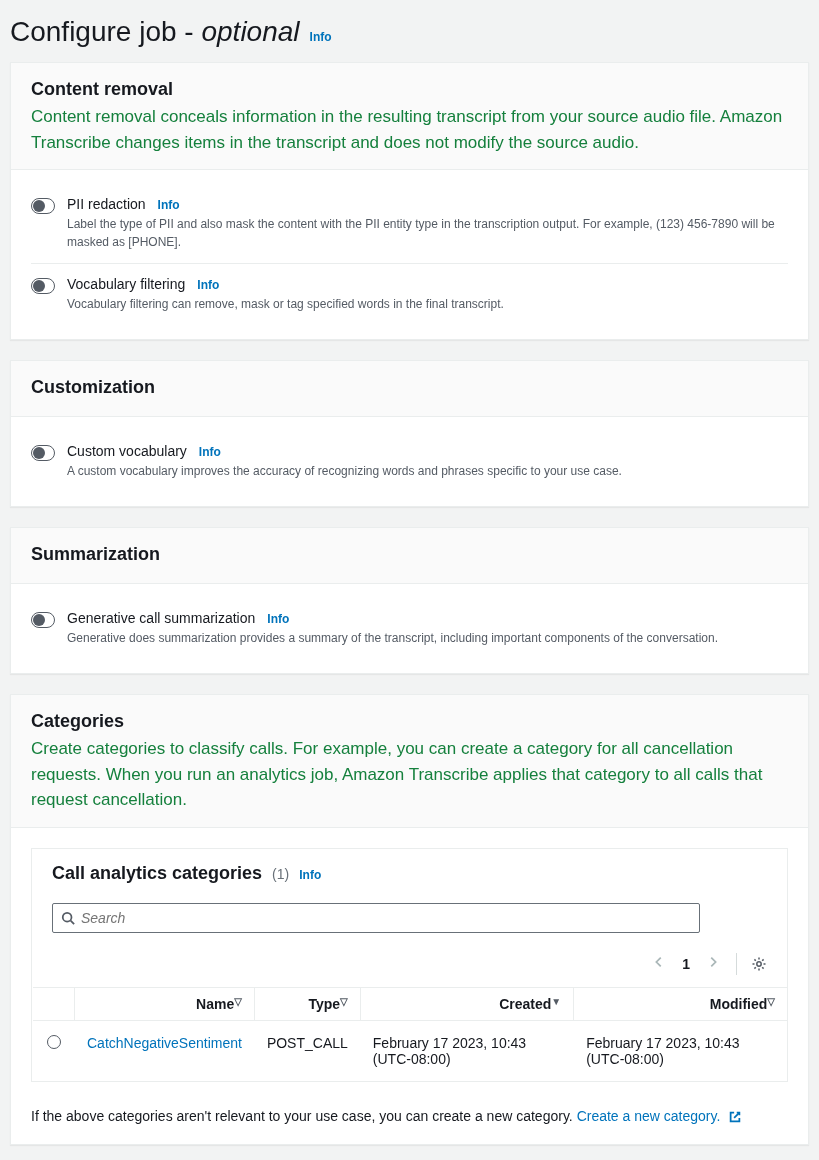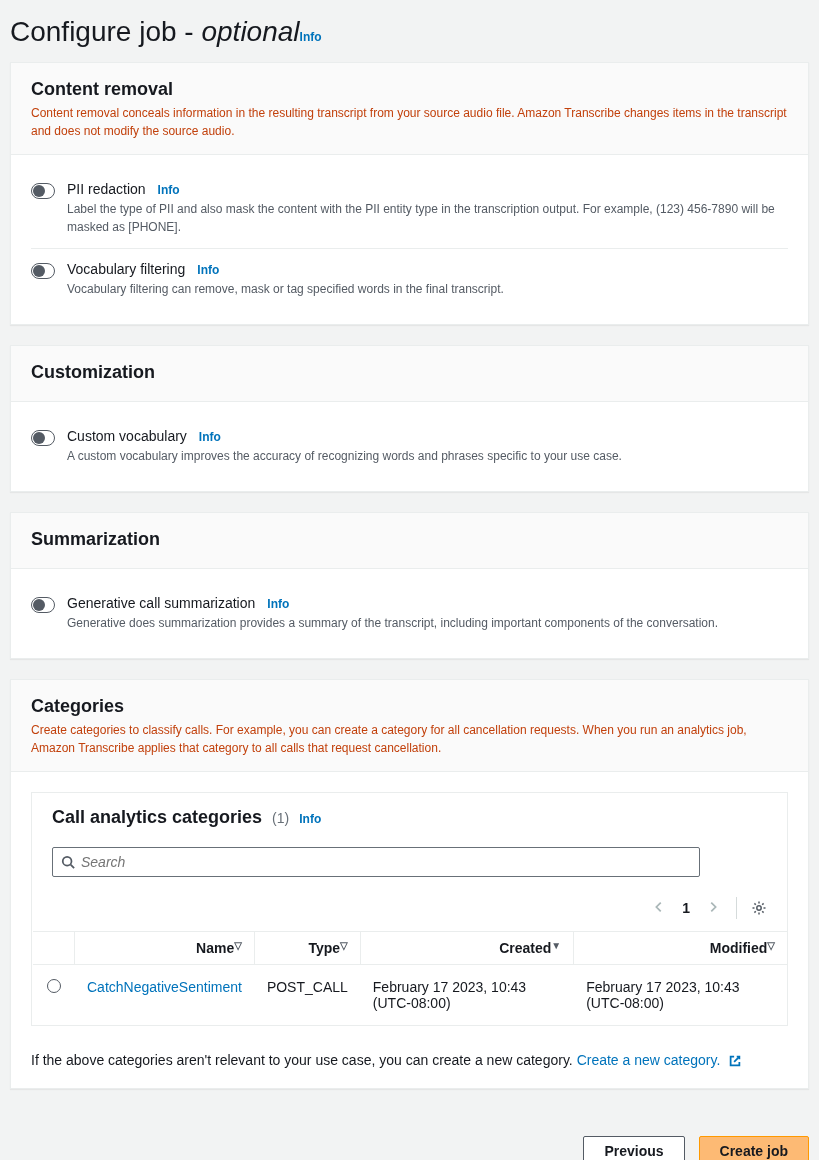--- a/index.html
+++ b/index.html
@@ -4,37 +4,37 @@
 <style>
   * { box-sizing: border-box; margin: 0; padding: 0; }
   body {
     font-family: "Amazon Ember", "Helvetica Neue", Arial, sans-serif;
     background: #f2f3f3;
     color: #16191f;
     font-size: 14px;
     padding: 10px;
     width: 819px;
   }
-  .page-title-row { display: flex; align-items: baseline; padding: 6px 0 14px 0; }
+  .page-title-row { display: flex; align-items: baseline; gap: 10px; padding: 6px 0 14px 0; }
   .page-title { font-size: 28px; font-weight: 400; }
   .page-title .opt { font-style: italic; }
   .info-link { color: #0073bb; font-size: 12px; font-weight: 700; cursor: pointer; }
   .panel {
     background: #fff;
     border: 1px solid #eaeded;
     box-shadow: 0 1px 1px rgba(0,0,0,0.05);
     margin-bottom: 20px;
   }
   .panel-header {
     background: #fafafa;
     padding: 16px 20px 14px 20px;
     border-bottom: 1px solid #eaeded;
   }
   .panel-header h2 { font-size: 18px; font-weight: 700; margin-bottom: 4px; }
-  .panel-header p { font-size: 12px; color: #c2410c; line-height: 1.5; }
+  .panel-header p { font-size: 17px; color: #15803d; line-height: 1.5; }
   .panel-body { padding: 14px 20px; }
   .option-row {
     display: flex;
     align-items: flex-start;
     gap: 12px;
     padding: 12px 0;
   }
   .option-row + .option-row { border-top: 1px solid #eaeded; }
   .toggle {
     width: 24px; height: 16px;

